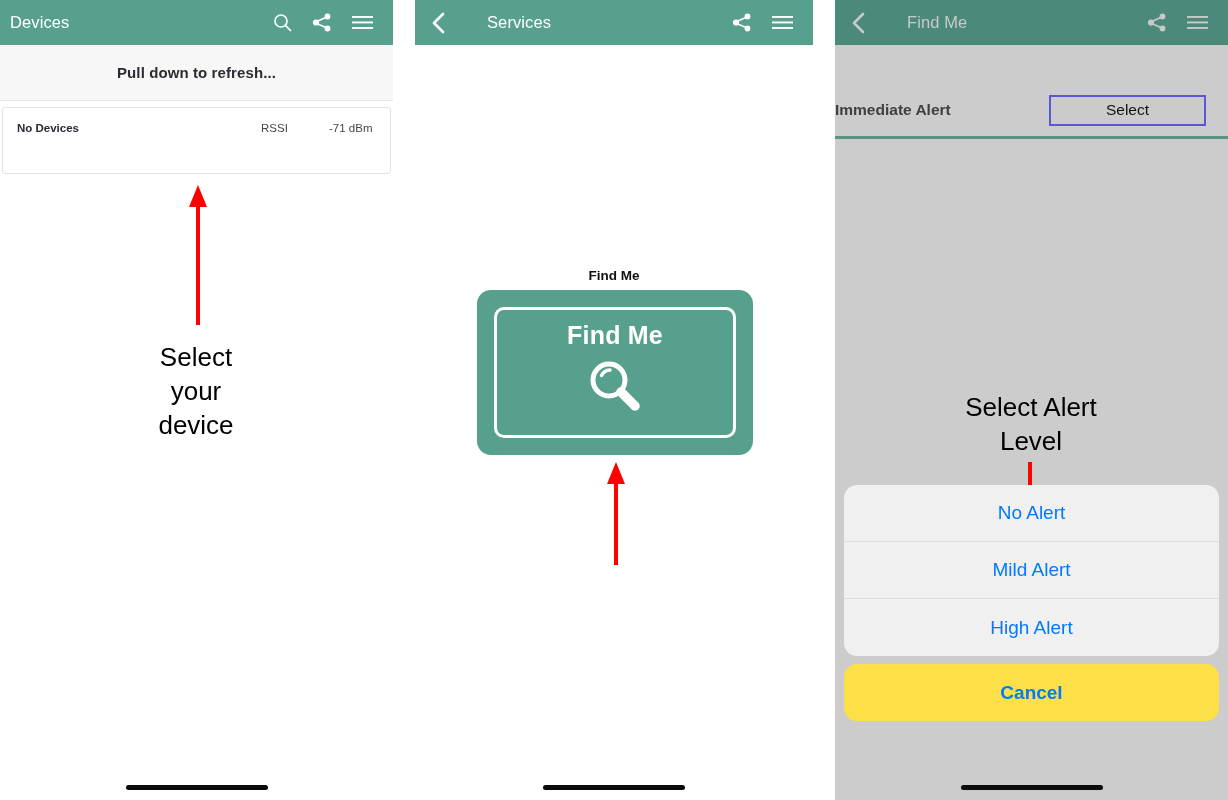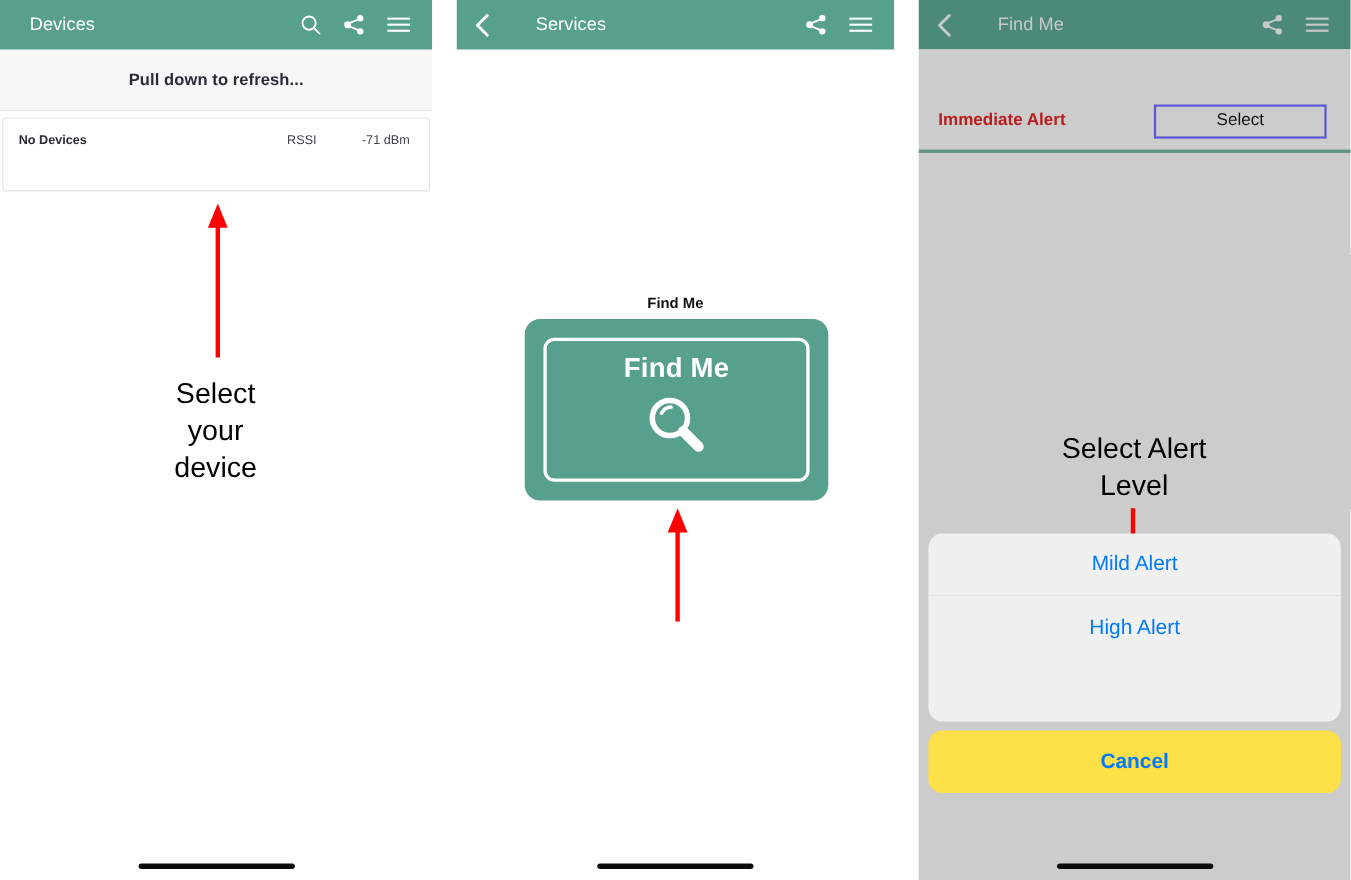--- a/index.html
+++ b/index.html
@@ -46,21 +46,21 @@
     margin-left: 6px;
   }
   .nav-title {
     color: #ffffff;
     font-size: 16.5px;
     letter-spacing: .1px;
     margin-left: 32px;
     flex: 0 0 auto;
   }
   .navbar.dim .nav-title { color: #c9c9c9; }
-  .nav-title.no-back { margin-left: 27px; }
+  .nav-title.no-back { margin-left: 10px; }
   .nav-spacer { flex: 1 1 auto; }
   .nav-icons {
     display: flex;
     align-items: center;
     gap: 20px;
     margin-right: 20px;
   }
   .nav-icons svg { display: block; }
 
   
@@ -177,24 +177,23 @@
   }
   .fm-alert-row {
     position: absolute;
     left: 0; right: 0;
     top: 40px;
     height: 50px;
     display: flex;
     align-items: center;
   }
   .fm-alert-label {
-    margin-left: 18px;
     font-size: 15.5px;
     font-weight: bold;
-    color: #b91c1c;
+    color: #404040;
   }
   .fm-select-btn {
     position: absolute;
     left: 214px;
     width: 157px;
     height: 31px;
     border: 2px solid #5b56d6;
     background: #cbcbcb;
     display: flex;
     align-items: center;
@@ -411,20 +410,23 @@
 
   <div class="annot-text" style="left:46px; top:390px; width:300px;">Select Alert
 Level</div>
   <svg class="arrow" style="left:175px; top:460px;" width="40" height="68" viewBox="0 0 40 68">
     <line x1="20" y1="2" x2="20" y2="48" stroke="#ff0000" stroke-width="4"></line>
     <polygon points="20,66 11,44 29,44" fill="#ff0000"></polygon>
   </svg>
 
   <div class="sheet-group" id="sheet-options">
     <div class="sheet-item">
+      <span class="sheet-item-label">No Alert</span>
+    </div>
+    <div class="sheet-item">
       <span class="sheet-item-label">Mild Alert</span>
     </div>
     <div class="sheet-item">
       <span class="sheet-item-label">High Alert</span>
     </div>
   </div>
 
   <div class="sheet-group" id="sheet-cancel">
     <span class="sheet-cancel-label">Cancel</span>
   </div>

